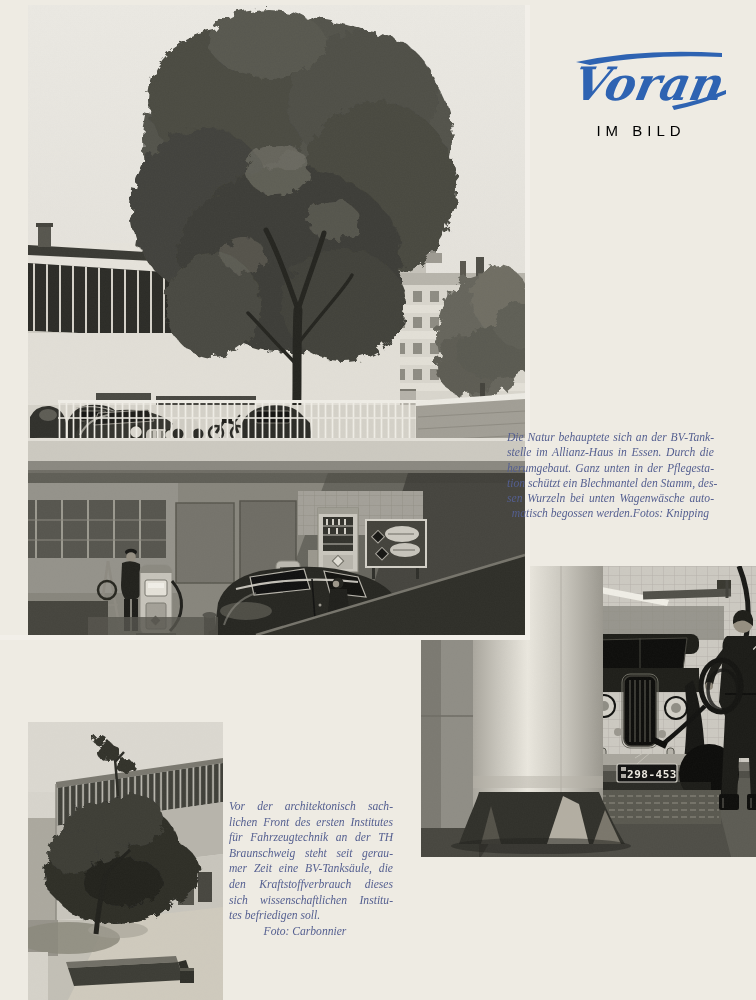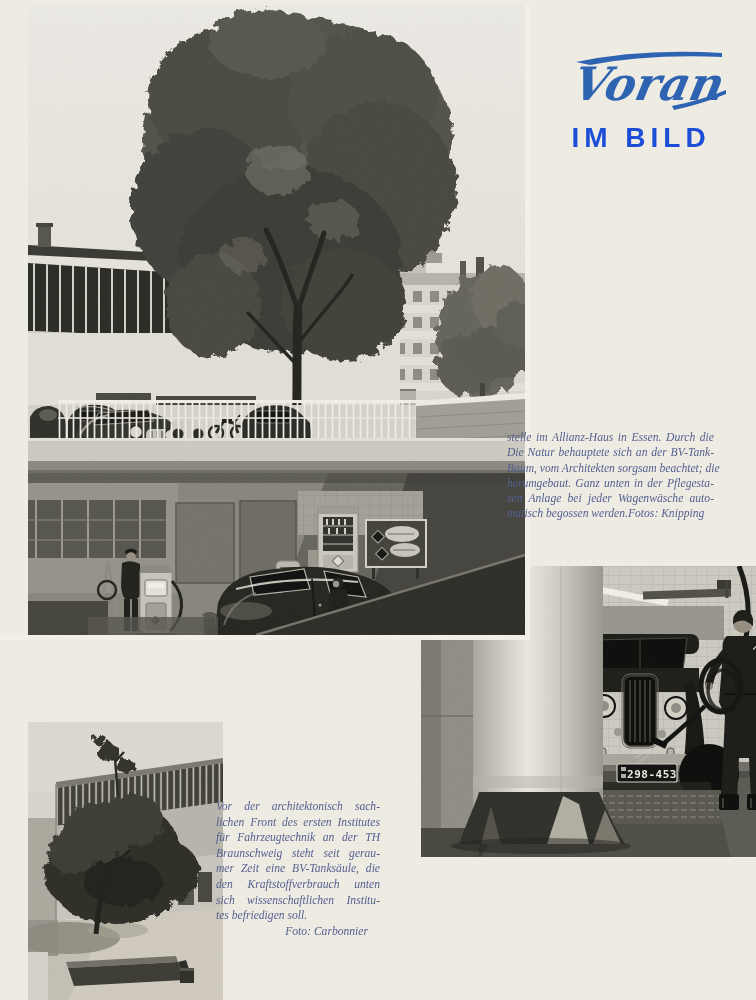--- a/index.html
+++ b/index.html
@@ -4,29 +4,29 @@
 <style>
   html,body{margin:0;padding:0;background:#c9c6be;}
   .page{position:relative;width:756px;height:1000px;background:#eeebe3;overflow:hidden;
         font-family:"Liberation Sans",sans-serif;}
   .photo{position:absolute;overflow:hidden;padding-left:28px;}
   .photo svg{display:block;}
   #photo-main{left:0;top:5px;width:497px;height:630px;border-right:5px solid #f2efe9;border-bottom:5px solid #f2efe9;z-index:3;}
   #photo-wash{left:393px;top:566px;width:363px;height:291px;z-index:1;}
   #photo-institute{left:0;top:722px;width:195px;height:278px;z-index:2;}
   .logo{position:absolute;left:552px;top:48px;width:178px;z-index:4;}
-  .logo-sub{margin-top:4px;text-align:center;font-weight:bold;font-size:28px;
-            letter-spacing:5px;color:#1d4ed8;font-family:"Liberation Sans",sans-serif;}
+  .logo-sub{margin-top:4px;text-align:center;font-weight:normal;font-size:15px;
+            letter-spacing:5px;color:#000000;font-family:"Liberation Sans",sans-serif;}
   .caption{position:absolute;color:#545f90;font-family:"Liberation Serif",serif;
            font-style:italic;font-size:11.6px;line-height:15.3px;z-index:4;}
   #caption-essen{left:507px;top:430px;width:207px;}
-  #caption-braunschweig{left:216px;top:799px;width:164px;line-height:15.6px;}
+  #caption-braunschweig{left:229px;top:799px;width:164px;line-height:15.6px;}
   .cap-line{text-align:justify;text-align-last:justify;white-space:nowrap;}
-  .cap-lastrow{display:flex;justify-content:flex-start;white-space:nowrap;}
-  .cap-credit-right{text-align:right;padding-right:12px;}
+  .cap-lastrow{display:flex;justify-content:center;white-space:nowrap;}
+  .cap-credit-right{text-align:center;padding-right:12px;}
 </style>
 </head>
 <body>
 
 <div class="page">
 
   <div class="photo" id="photo-main" title="BV-Tankstelle im Allianz-Haus in Essen – alte Esche wächst durch das Parkdeck">
     <svg width="497" height="630" viewBox="0 0 497 630" xmlns="http://www.w3.org/2000/svg">
       <defs>
         <linearGradient id="skyA" x1="0" y1="0" x2="0" y2="1">
@@ -536,39 +536,39 @@
     <svg width="178" height="66" viewBox="0 0 178 66">
       <path d="M24,14 Q90,0 170,5 L170,9 Q95,6 38,17 Z" fill="#2e63b2"></path>
       <text x="30" y="52" font-family="DejaVu Serif, serif" font-style="italic" font-weight="bold" font-size="46" fill="#2e63b2" transform="skewX(-12)">Voran</text>
       <path d="M120,58 Q150,52 174,42 L174,46 Q150,56 122,62 Z" fill="#2e63b2"></path>
     </svg>
     <div class="logo-sub">IM BILD</div>
   </div>
 
   <div class="caption" id="caption-essen">
     <div>
+        <div class="cap-line">Die Natur behauptete sich an der BV-Tank-</div>
         <div class="cap-line">stelle im Allianz-Haus in Essen. Durch die</div>
-        <div class="cap-line">Die Natur behauptete sich an der BV-Tank-</div>
-        <div class="cap-line">Baum, vom Architekten sorgsam beachtet; die</div>
         <div class="cap-line">herumgebaut. Ganz unten in der Pflegesta-</div>
-        <div class="cap-line">sen Anlage bei jeder Wagenwäsche auto-</div>
+        <div class="cap-line">tion schützt ein Blechmantel den Stamm, des-</div>
+        <div class="cap-line">sen Wurzeln bei unten Wagenwäsche auto-</div>
       </div>
     <div class="cap-lastrow">
       <span>matisch begossen werden.</span>
       <span>Fotos: Knipping</span>
     </div>
   </div>
 
   <div class="caption" id="caption-braunschweig">
     <div>
         <div class="cap-line">Vor der architektonisch sach-</div>
         <div class="cap-line">lichen Front des ersten Institutes</div>
         <div class="cap-line">für Fahrzeugtechnik an der TH</div>
         <div class="cap-line">Braunschweig steht seit gerau-</div>
         <div class="cap-line">mer Zeit eine BV-Tanksäule, die</div>
-        <div class="cap-line">den Kraftstoffverbrauch unten</div>
+        <div class="cap-line">den Kraftstoffverbrauch dieses</div>
         <div class="cap-line">sich wissenschaftlichen Institu-</div>
       </div>
     <div>tes befriedigen soll.</div>
     <div class="cap-credit-right">Foto: Carbonnier</div>
   </div>
 
 </div>
 
 </body></html>

